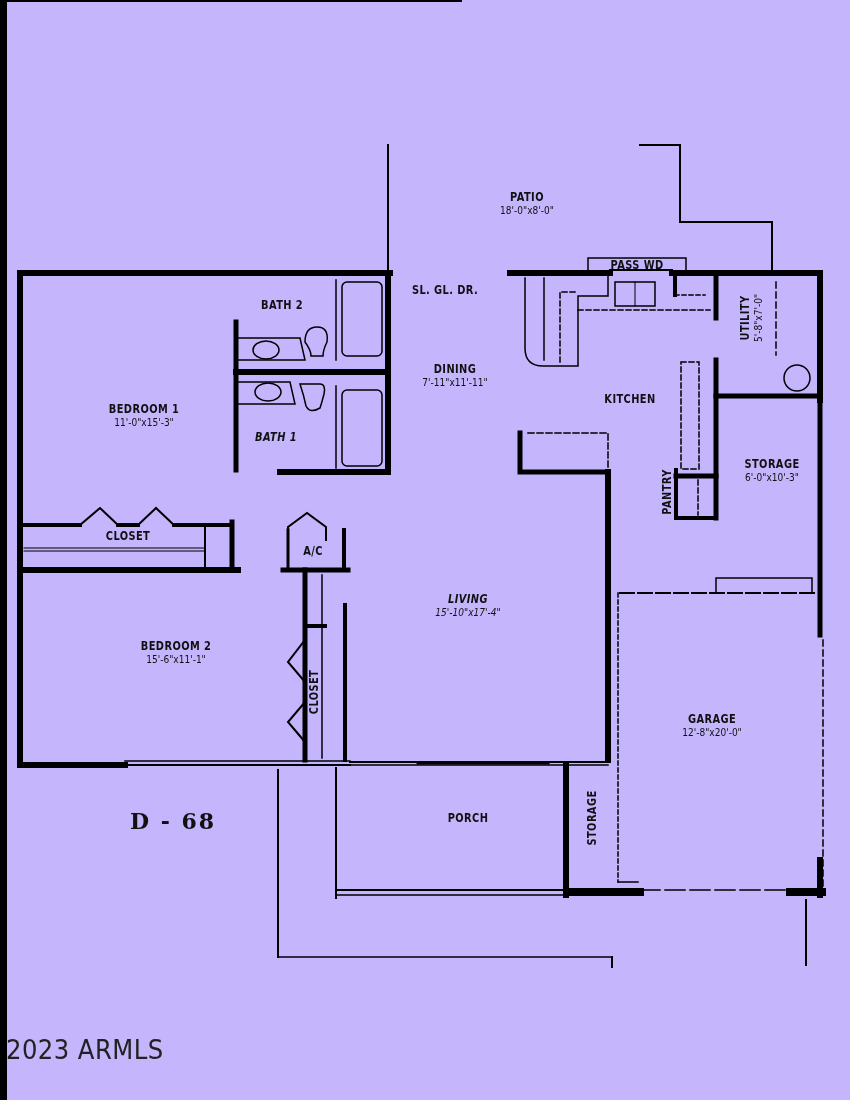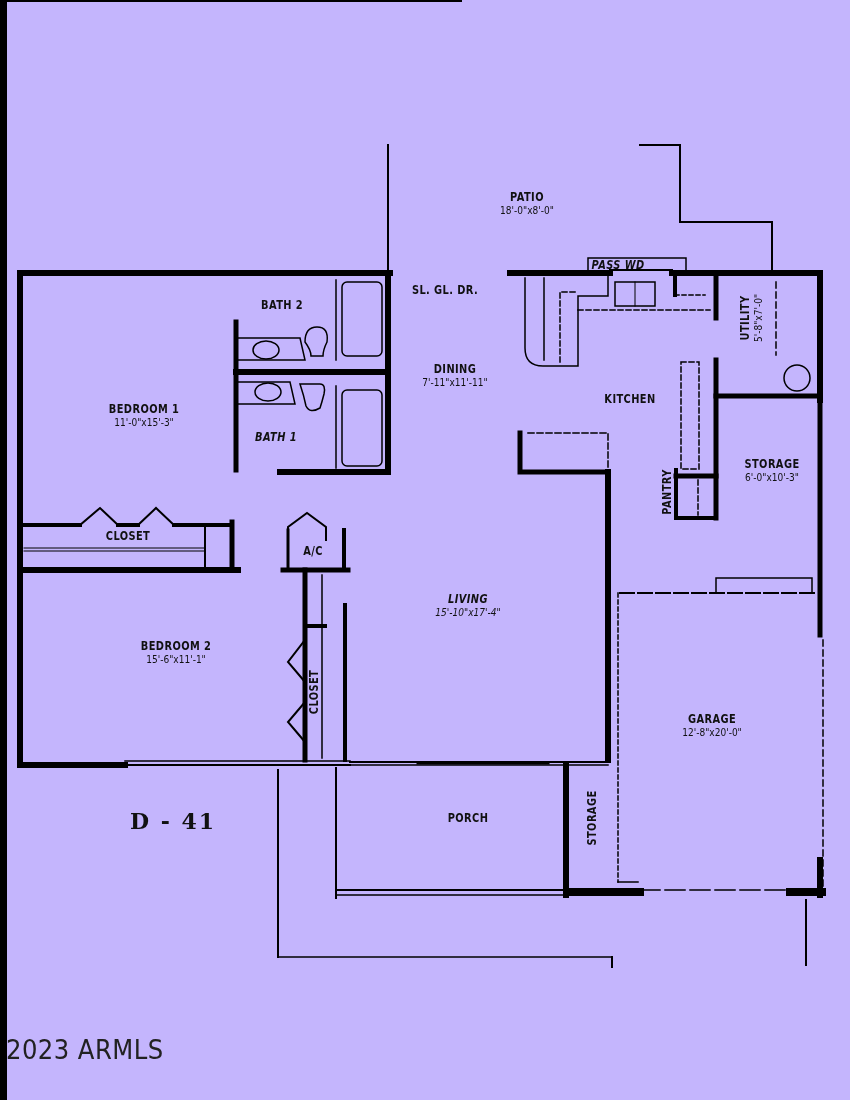--- a/index.html
+++ b/index.html
@@ -162,21 +162,21 @@
     </g>
   </svg>
 
   <div class="lbl" style="left:527px; top:204px;">
     <span class="name">PATIO</span>
     <span class="dim">18'-0"x8'-0"</span>
   </div>
   <div class="lbl" style="left:445px; top:290px;">
     <span class="name">SL. GL. DR.</span>
   </div>
-  <div class="lbl" style="left:618px; top:265px;font-style:italic;">
+  <div class="lbl" style="left:637px; top:265px;">
     <span class="name">PASS WD</span>
   </div>
   <div class="lbl" style="left:282px; top:305px;text-align:center;">
     <span class="name">BATH 2</span>
   </div>
   <div class="lbl" style="left:276px; top:437px;font-style:italic;">
     <span class="name">BATH 1</span>
   </div>
   <div class="lbl" style="left:144px; top:416px;">
     <span class="name">BEDROOM 1</span>
@@ -221,15 +221,15 @@
     <span class="name">GARAGE</span>
     <span class="dim">12'-8"x20'-0"</span>
   </div>
   <div class="lbl" style="left:468px; top:818px;">
     <span class="name">PORCH</span>
   </div>
   <div class="lbl vert" style="left:592px; top:818px;">
     <span class="name">STORAGE</span>
   </div>
 
-  <div class="plan-code">D - 41</div>
+  <div class="plan-code">D - 68</div>
   <div class="copyright">2023 ARMLS</div>
 </div>
 
 </body></html>

